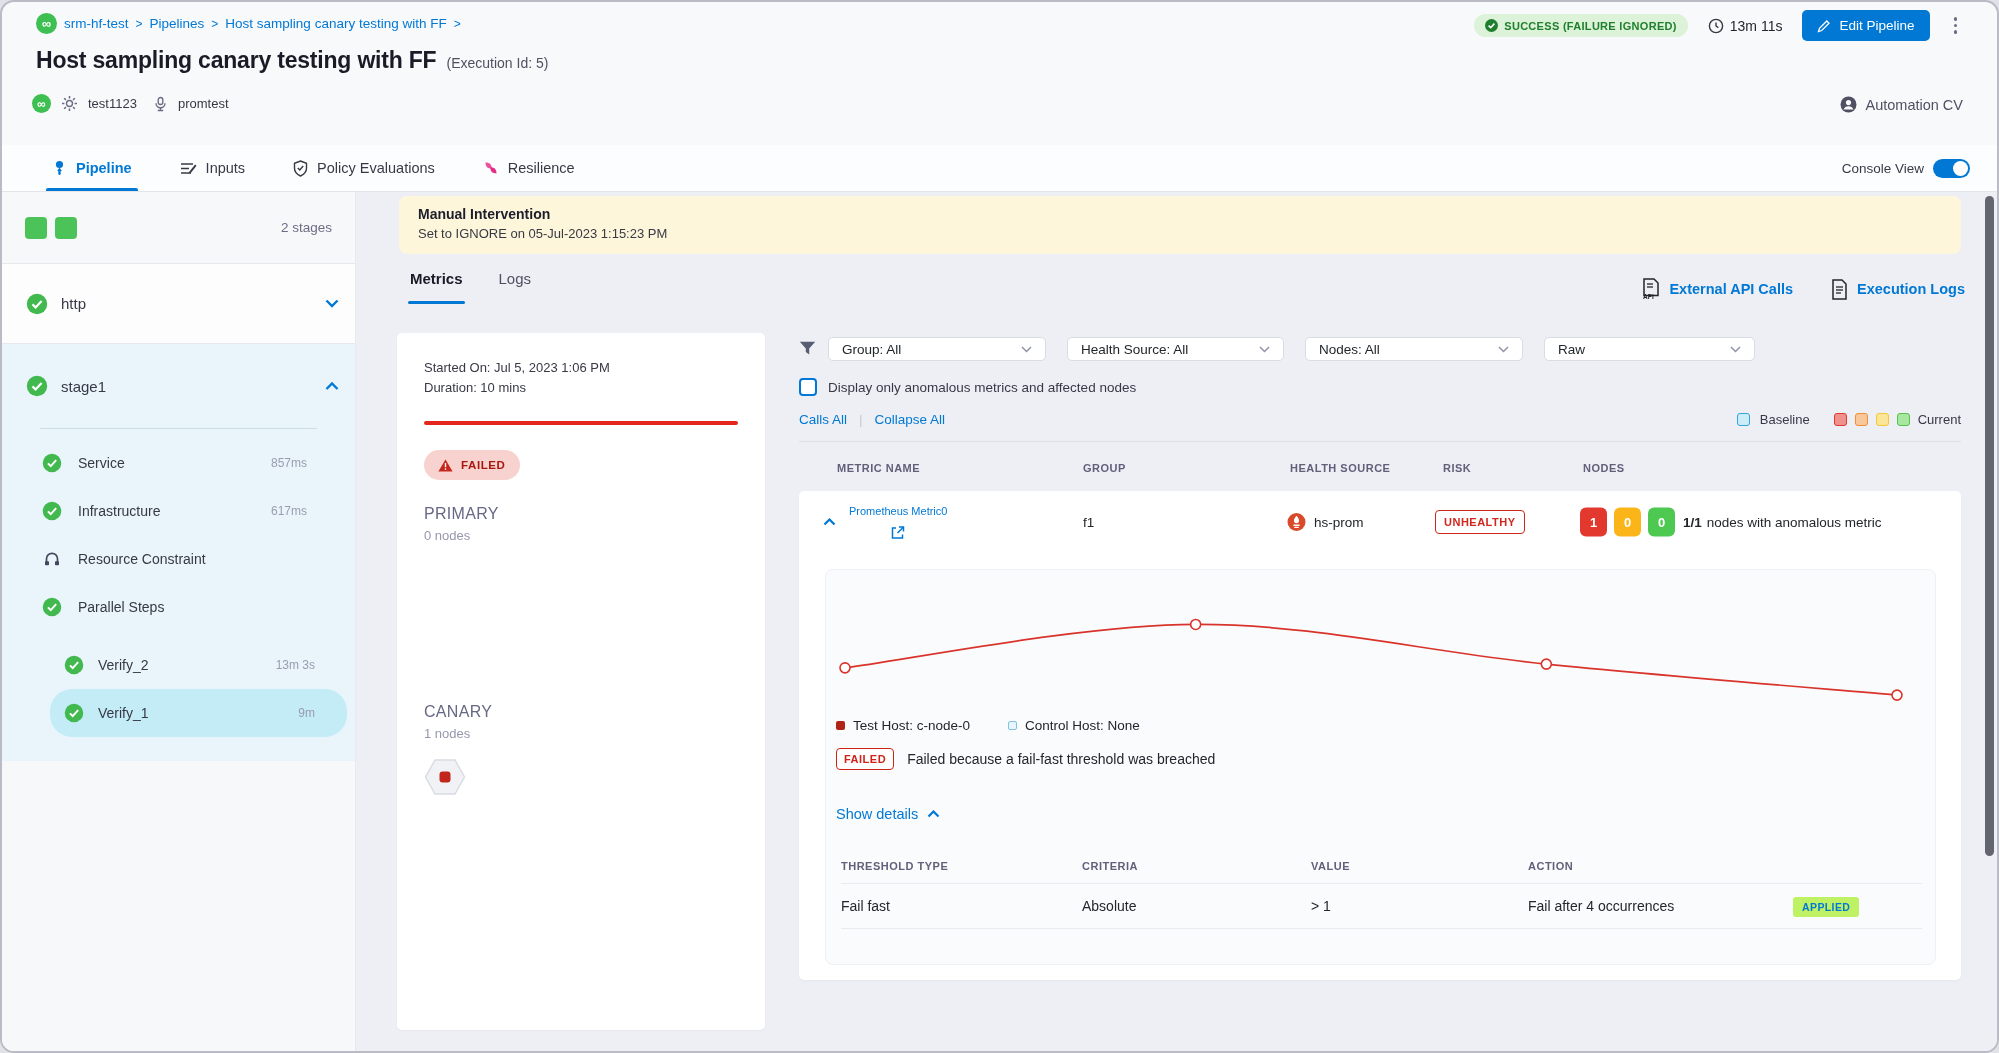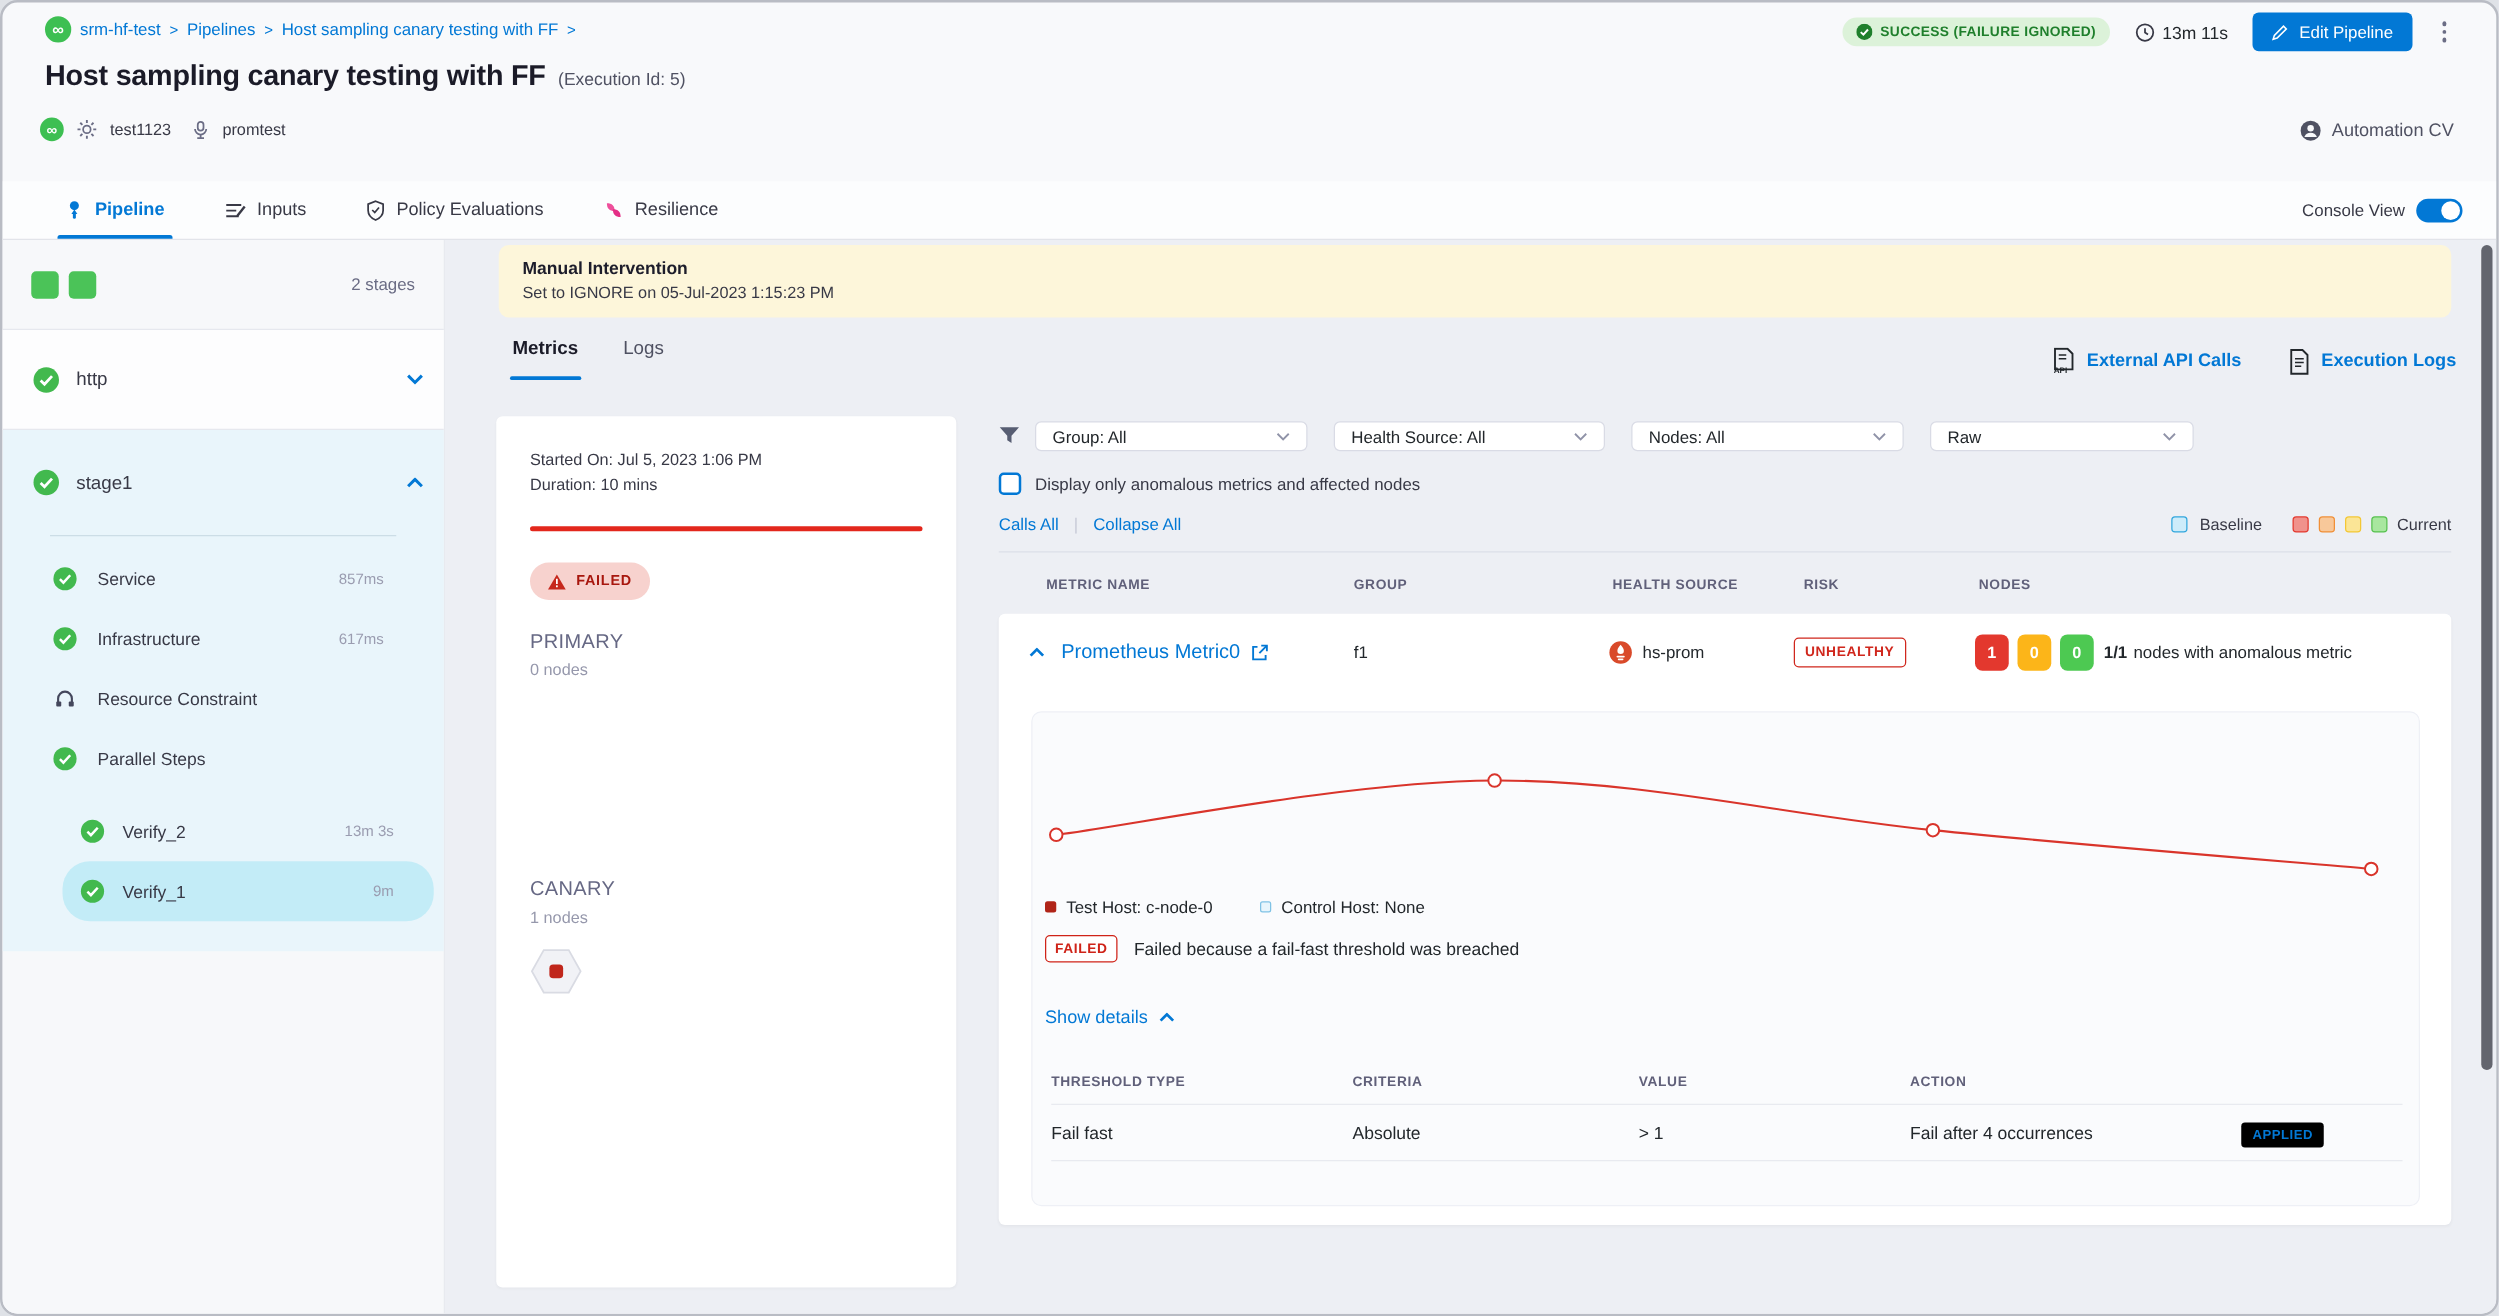--- a/index.html
+++ b/index.html
@@ -121,21 +121,21 @@
   .hdivider { margin-top:14px; border-top:1px solid #dcdfe7; }
   .theaders { position:relative; margin-top:20px; height:14px; }
   .th { position:absolute; top:0; font-size:11px; font-weight:bold; color:#60607a; letter-spacing:.5px; }
   .th.c1{left:38px;} .th.c2{left:284px;} .th.c3{left:491px;} .th.c4{left:644px;} .th.c5{left:784px;}
 
   .metric-card { position:relative; margin-top:15px; height:489px; background:#fff; border-radius:5px;
                  box-shadow:0 1px 2px rgba(40,41,61,.04); }
   .metric-row { position:relative; height:62px; }
   .mr { position:absolute; top:50%; transform:translateY(-50%); display:flex; align-items:center; }
   .m-chev { left:24px; cursor:pointer; }
-  .m-name { left:50px; font-size:16px; color:#0278d5; gap:9px; cursor:pointer; }
+  .m-name { left:50px; font-size:11px; color:#0278d5; gap:9px; cursor:pointer;flex-direction:column; }
   .m-group { left:284px; font-size:13.5px; color:#22272b; }
   .m-hs { left:488px; gap:8px; font-size:13.5px; color:#22272b; }
   .m-risk { left:636px; }
   .risk-badge { border:1.5px solid #d0271d; color:#d0271d; background:#fff; font-size:11px; font-weight:bold;
                 letter-spacing:.5px; border-radius:4px; padding:5px 8px; }
   .m-counts { left:781px; gap:7px; }
   .cnt { width:27px; height:29px; border-radius:6px; color:#fff; font-size:13px; font-weight:bold;
          display:flex; align-items:center; justify-content:center; }
   .cnt.red{background:#e3382e;} .cnt.yel{background:#fcb519;} .cnt.grn{background:#4dc952;}
   .m-summary { left:884px; font-size:13.5px; color:#22272b; gap:5px; }
@@ -155,21 +155,21 @@
   .fail-msg { font-size:14px; color:#22272b; }
   .show-details { position:absolute; left:10px; top:236px; display:flex; align-items:center; gap:9px;
                   font-size:14.5px; color:#0278d5; cursor:pointer; }
   .dtable { position:absolute; left:15px; top:290px; width:1081px; }
   .dth-row { position:relative; height:14px; }
   .dth { position:absolute; font-size:11px; font-weight:bold; color:#60607a; letter-spacing:.5px; }
   .dtd-row { position:relative; height:46px; border-top:1px solid #e8eaf0; border-bottom:1px solid #e8eaf0;
              margin-top:9px; }
   .dtd { position:absolute; top:50%; transform:translateY(-50%); font-size:14px; color:#22272b; }
   .d1{left:0;} .d2{left:241px;} .d3{left:470px;} .d4{left:687px;} .d5{left:952px;}
-  .applied-badge { background:#000000; color:#0278d5; font-size:10.5px; font-weight:bold; letter-spacing:.4px;
+  .applied-badge { background:#bef264; color:#0278d5; font-size:10.5px; font-weight:bold; letter-spacing:.4px;
                    border-radius:3px; padding:4px 9px; }
 
   .scroll-thumb { position:absolute; right:3px; top:4px; width:9px; height:660px; background:#63656e;
                   border-radius:5px; }
   svg { display:block; }
 </style>
 </head>
 <body>
 
 <div class="app">

